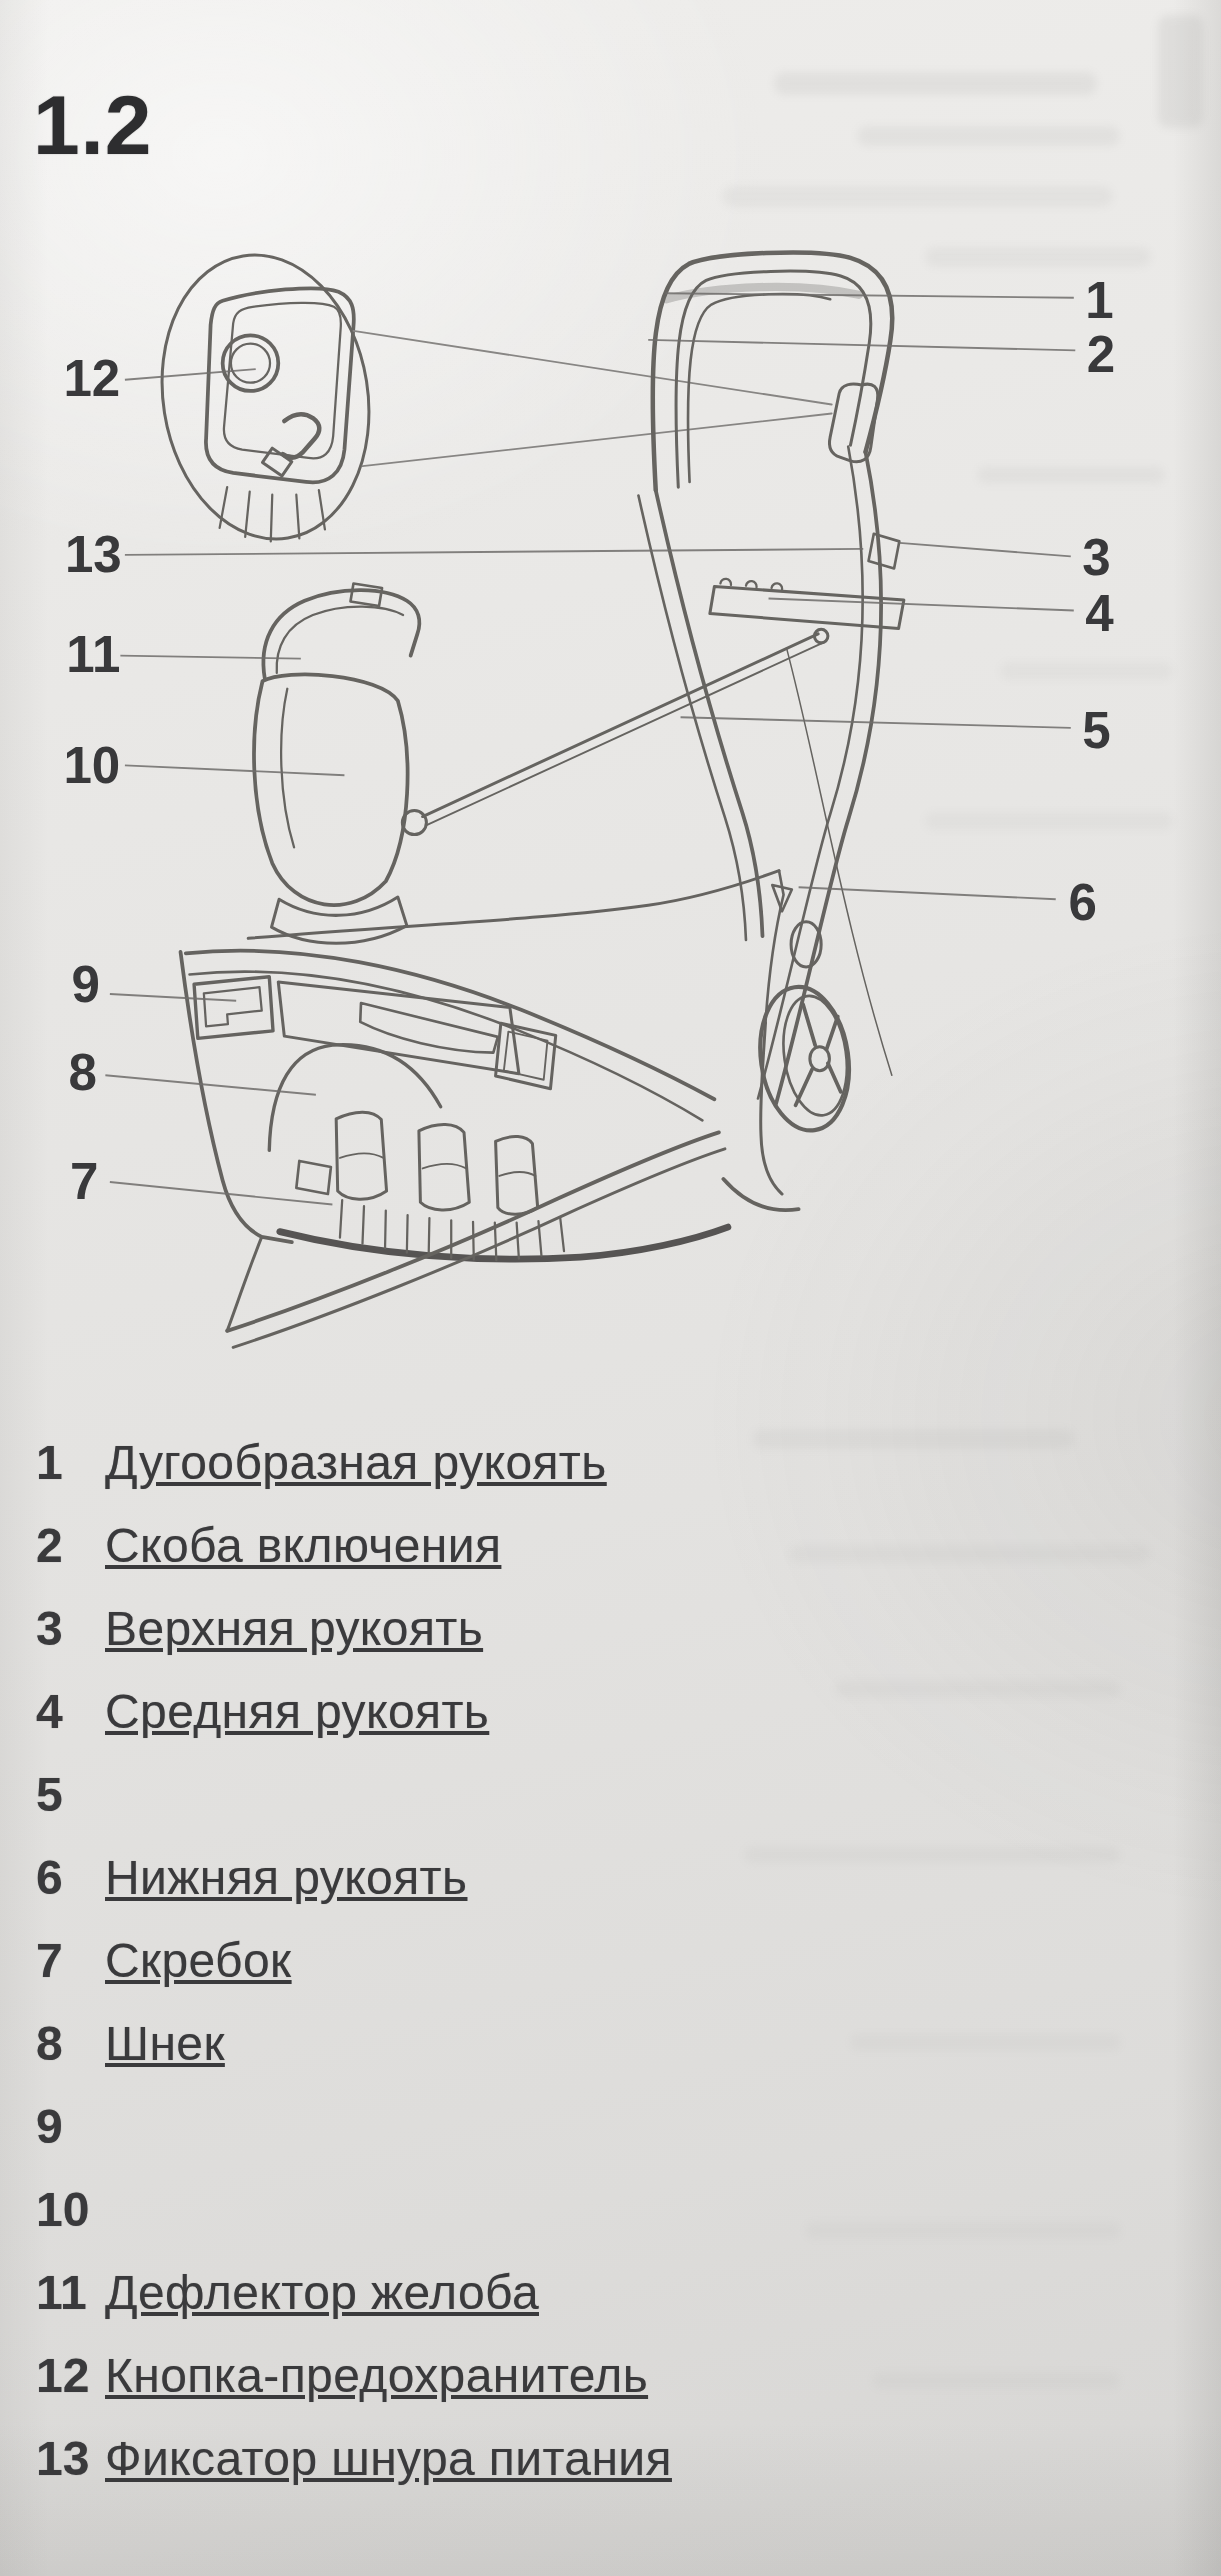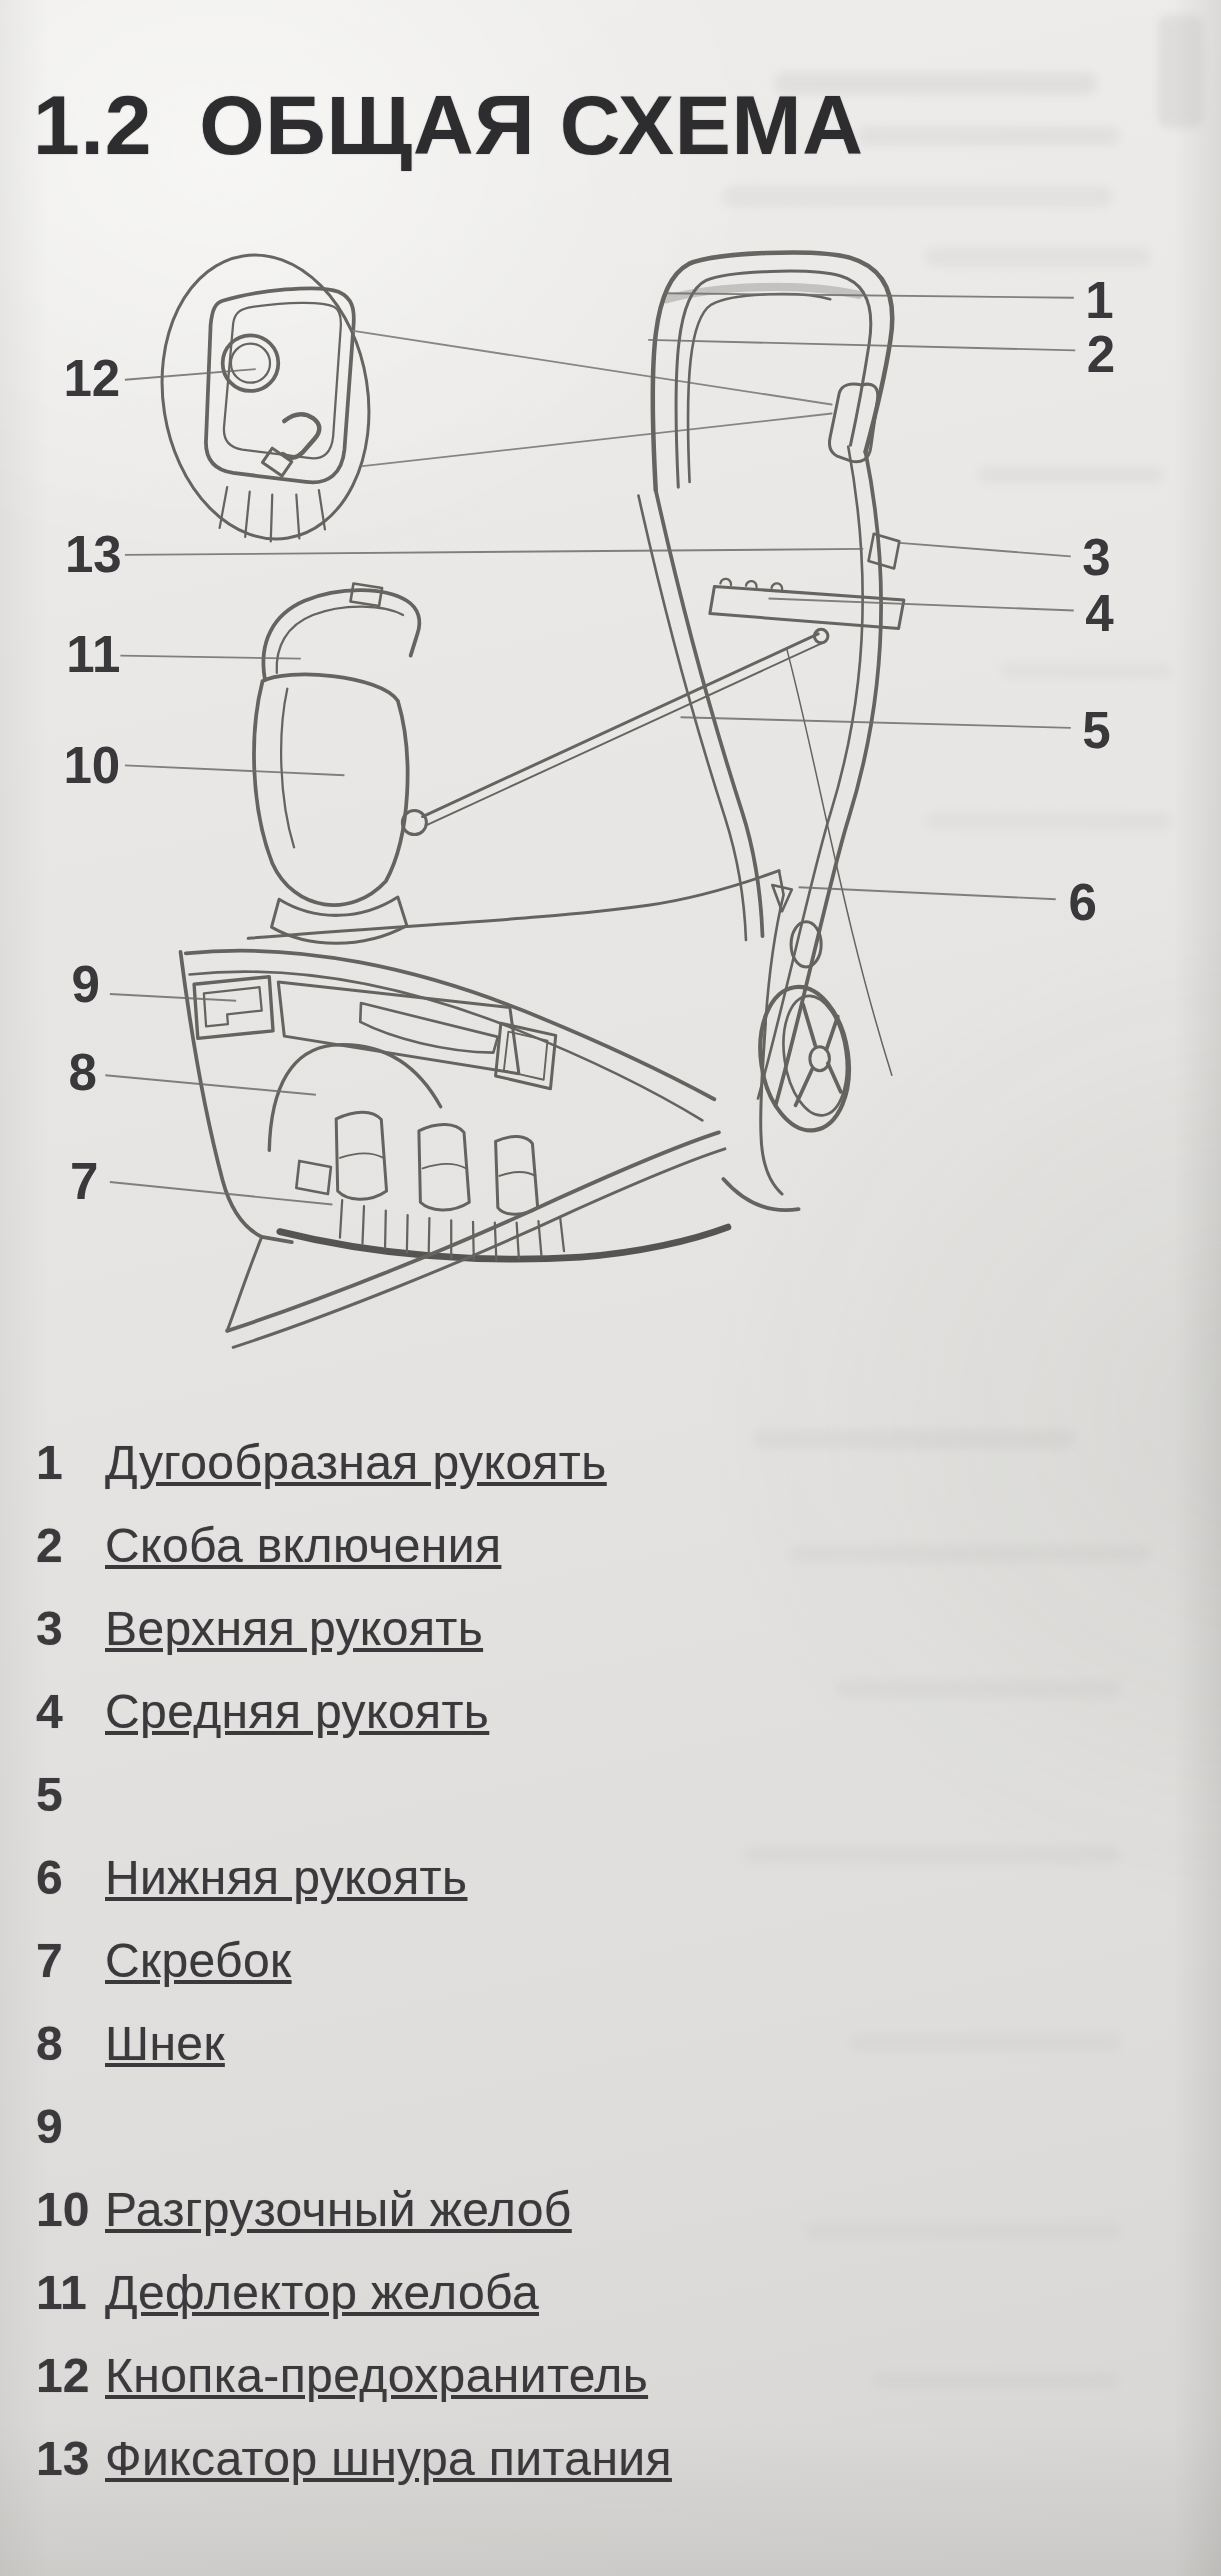--- a/index.html
+++ b/index.html
@@ -52,21 +52,20 @@
 <div class="ghost" style="left:752px;top:1429px;width:323px;height:19.5px;opacity:.07"></div>
 <div class="ghost" style="left:789px;top:1545px;width:361px;height:18px;opacity:.06"></div>
 <div class="ghost" style="left:835px;top:1680px;width:286px;height:18px;opacity:.06"></div>
 <div class="ghost" style="left:744px;top:1846px;width:376px;height:18px;opacity:.06"></div>
 <div class="ghost" style="left:850px;top:2034px;width:271px;height:16.5px;opacity:.05"></div>
 <div class="ghost" style="left:805px;top:2222px;width:316px;height:16.5px;opacity:.05"></div>
 <div class="ghost" style="left:872px;top:2372px;width:248px;height:16.5px;opacity:.05"></div>
 
 <h1 class="title">
     <span class="sec-num">1.2</span>
-    <span>ОБЩАЯ СХЕМА</span>
   </h1>
 
 <svg class="diagram" viewBox="0 0 1625 3426">
   <g fill="none" stroke="#54524e" stroke-linecap="round" stroke-linejoin="round" opacity="0.88">
 
     <g>
       <ellipse cx="353" cy="528" rx="136" ry="190" transform="rotate(-9 353 528)" stroke-width="4"></ellipse>
       <path d="M 296,400 C 340,386 424,378 450,388 C 468,396 472,410 470,434 L 458,598 C 455,629 437,645 407,641 L 310,629 C 284,625 272,609 274,583 L 280,432 C 282,412 286,403 296,400 Z" stroke-width="5"></path>
       <path d="M 310,430 C 312,416 320,410 336,408 C 380,402 428,400 444,408 C 452,412 454,422 453,436 L 443,580 C 441,602 430,612 410,609 L 322,598 C 304,595 296,584 298,566 Z" stroke-width="3"></path>
       <circle cx="333" cy="483" r="37" stroke-width="5"></circle>
@@ -229,21 +228,20 @@
     </div>
     <div class="legend-row">
       <span class="num">8</span>
       <span class="label">Шнек</span>
     </div>
     <div class="legend-row">
       <span class="num">9</span>
     </div>
     <div class="legend-row">
       <span class="num">10</span>
-      <span class="label">Разгрузочный желоб</span>
     </div>
     <div class="legend-row">
       <span class="num">11</span>
       <span class="label">Дефлектор желоба</span>
     </div>
     <div class="legend-row">
       <span class="num">12</span>
       <span class="label">Кнопка-предохранитель</span>
     </div>
     <div class="legend-row">

